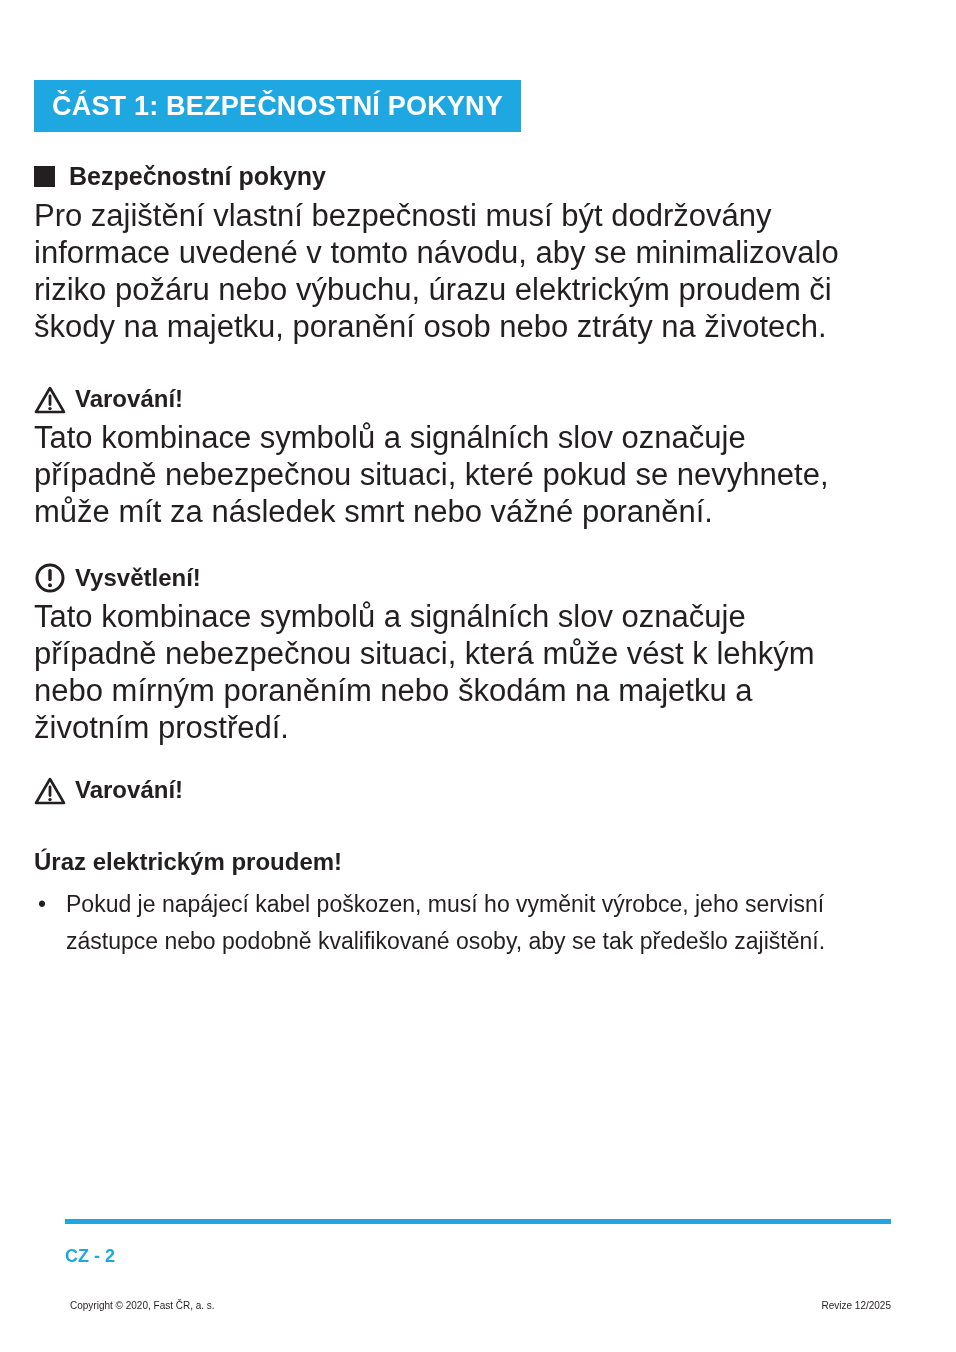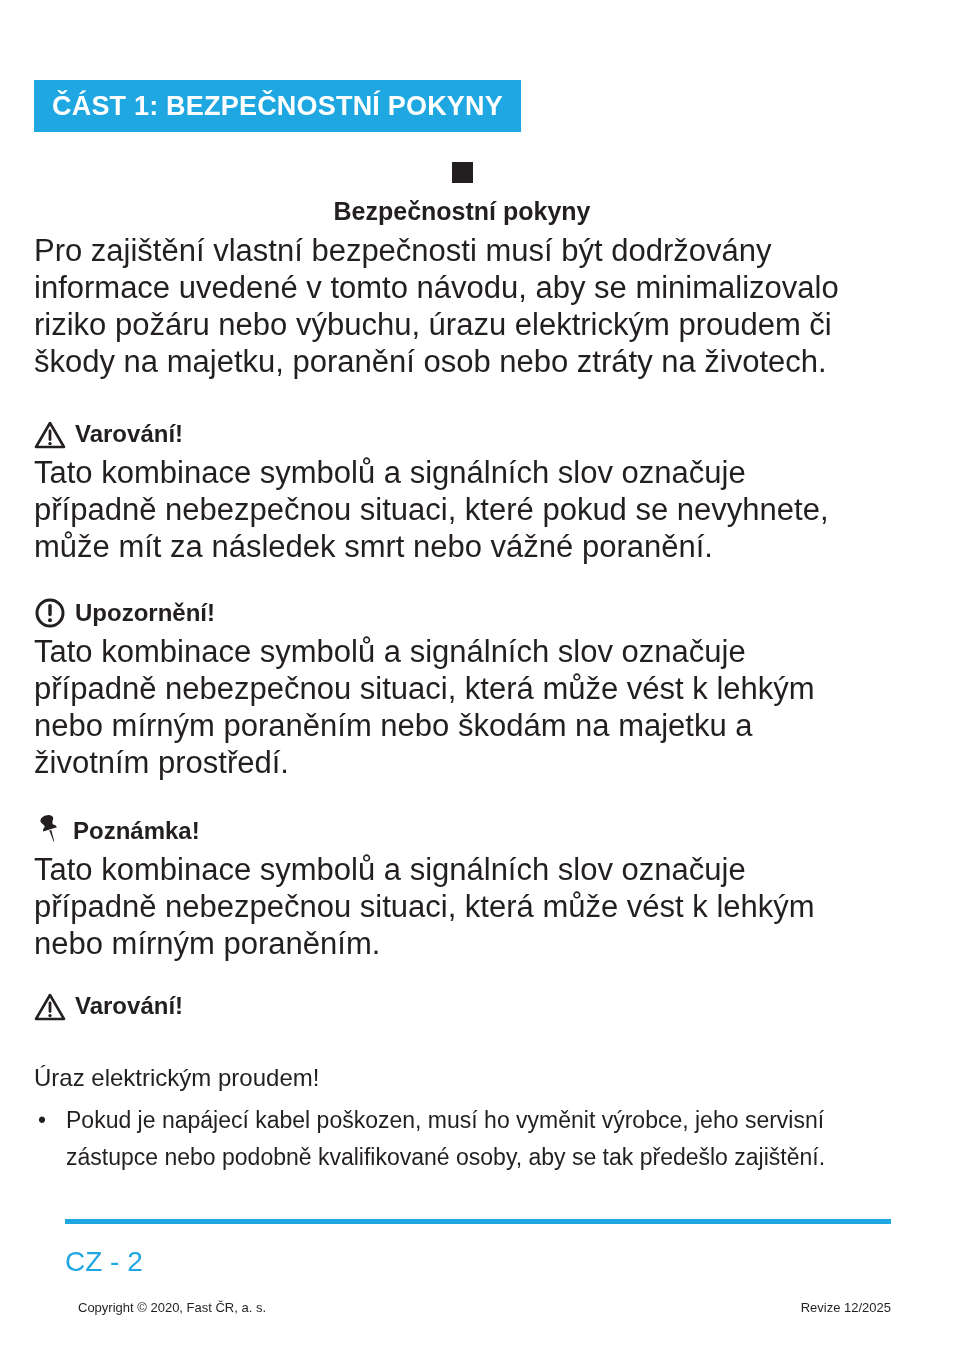--- a/index.html
+++ b/index.html
@@ -33,21 +33,20 @@
     padding: 0 18px;
     letter-spacing: 0.2px;
   }
   .section-heading {
     display: flex;
     align-items: center;
     gap: 14px;
     margin-top: 30px;
     font-size: 25px;
     font-weight: 700;
-    flex-direction: column;
   }
   .black-square {
     width: 21px;
     height: 21px;
     background: #231f20;
     flex: 0 0 auto;
   }
   p.body-text {
     font-size: 31px;
     line-height: 37px;
@@ -75,21 +74,21 @@
     display: block;
   }
   .notice p.body-text {
     margin-top: 4px;
   }
   .standalone-warning {
     margin-top: 28px;
   }
   .bold-subhead {
     font-size: 24px;
-    font-weight: 400;
+    font-weight: 700;
     margin-top: 40px;
     line-height: 32px;
   }
   ul.bullet-list {
     list-style: none;
     margin: 8px 0 0 0;
     padding: 0;
   }
   ul.bullet-list li {
     display: flex;
@@ -111,31 +110,31 @@
     right: 65px;
     top: 1219px;
     height: 5px;
     background: #1fa7e1;
   }
   .page-label {
     position: absolute;
     left: 65px;
     top: 1246px;
     color: #1fa7e1;
-    font-size: 28px;
-    font-weight: 400;
+    font-size: 18px;
+    font-weight: 700;
   }
   .footer-row {
     position: absolute;
-    left: 78px;
+    left: 70px;
     right: 65px;
     top: 1300px;
     display: flex;
     justify-content: space-between;
-    font-size: 13px;
+    font-size: 10px;
     color: #231f20;
   }
 </style>
 </head>
 <body>
 
 <div class="page">
 
   <div class="banner">
     <span>ČÁST 1: BEZPEČNOSTNÍ POKYNY</span>
@@ -160,37 +159,25 @@
     <p class="body-text">Tato kombinace symbolů a signálních slov označuje případně nebezpečnou situaci, které pokud se nevyhnete, může mít za následek smrt nebo vážné poranění.</p>
   </div>
 
   <div class="notice">
     <div class="notice-heading">
       <svg width="32" height="32" viewBox="0 0 32 32">
         <circle cx="16" cy="16" r="13" fill="none" stroke="#231f20" stroke-width="3"></circle>
         <line x1="16" y1="8.6" x2="16" y2="17.6" stroke="#231f20" stroke-width="3.4" stroke-linecap="round"></line>
         <circle cx="16" cy="23.2" r="2" fill="#231f20"></circle>
       </svg>
-      <span>Upozornění!</span>
+      <span>Vysvětlení!</span>
     </div>
     <p class="body-text">Tato kombinace symbolů a signálních slov označuje případně nebezpečnou situaci, která může vést k lehkým nebo mírným poraněním nebo škodám na majetku a životním prostředí.</p>
   </div>
 
-  <div class="notice">
-    <div class="notice-heading">
-      <svg width="30" height="34" viewBox="0 0 32 36">
-        <g transform="rotate(-18 16 14)" fill="#231f20">
-          <path d="M16 2 c4.4 0 7 2.2 7 4.6 c0 1.7 -1.6 2.7 -2.1 4.3 l-0.6 2.2 c2.2 1.1 3.4 2.8 3.4 4.4 l-15.4 0 c0 -1.6 1.2 -3.3 3.4 -4.4 l-0.6 -2.2 c-0.5 -1.6 -2.1 -2.6 -2.1 -4.3 c0 -2.4 2.6 -4.6 7 -4.6 z"></path>
-          <path d="M14.9 18.5 l2.2 0 -0.7 11.5 -0.4 2.2 -0.4 -2.2 z"></path>
-        </g>
-      </svg>
-      <span>Poznámka!</span>
-    </div>
-    <p class="body-text">Tato kombinace symbolů a signálních slov označuje případně nebezpečnou situaci, která může vést k lehkým nebo mírným poraněním.</p>
-  </div>
 
   <div class="notice standalone-warning">
     <div class="notice-heading">
       <svg width="32" height="30" viewBox="0 0 32 30">
         <path d="M16 3 L30 27 L2 27 Z" fill="none" stroke="#231f20" stroke-width="2.6" stroke-linejoin="round"></path>
         <line x1="16" y1="11" x2="16" y2="19.5" stroke="#231f20" stroke-width="2.8" stroke-linecap="round"></line>
         <circle cx="16" cy="23.6" r="1.7" fill="#231f20"></circle>
       </svg>
       <span>Varování!</span>
     </div>

